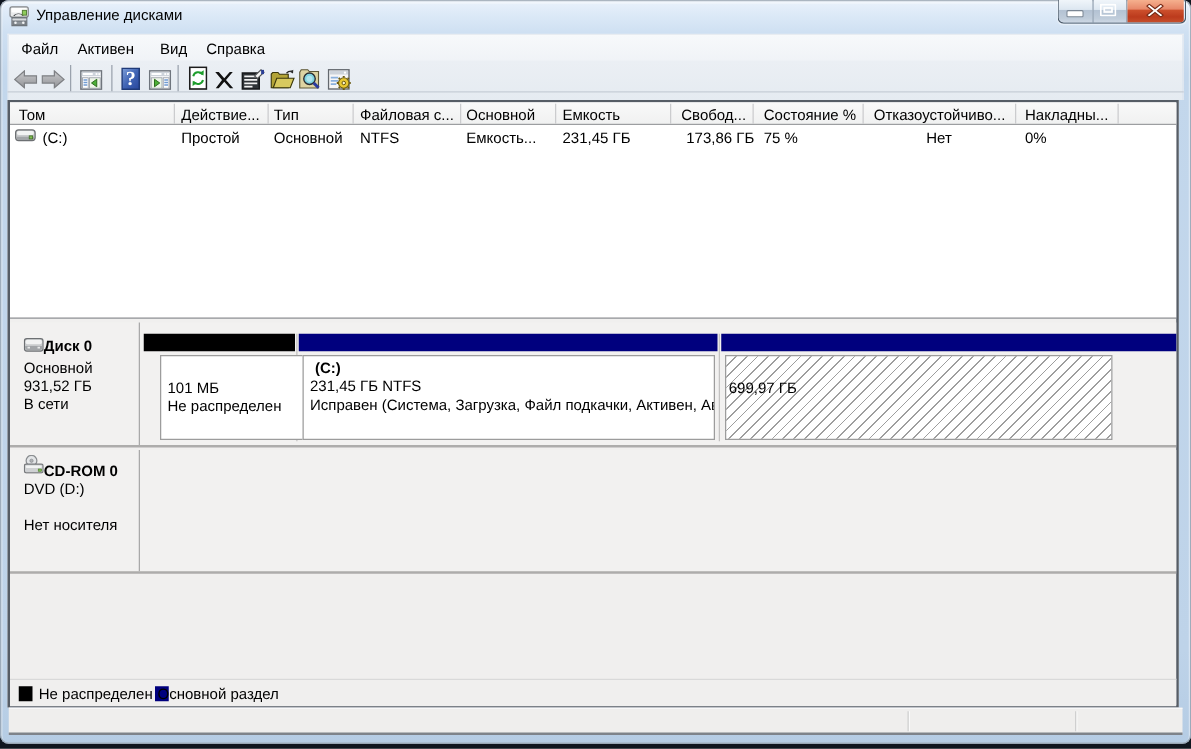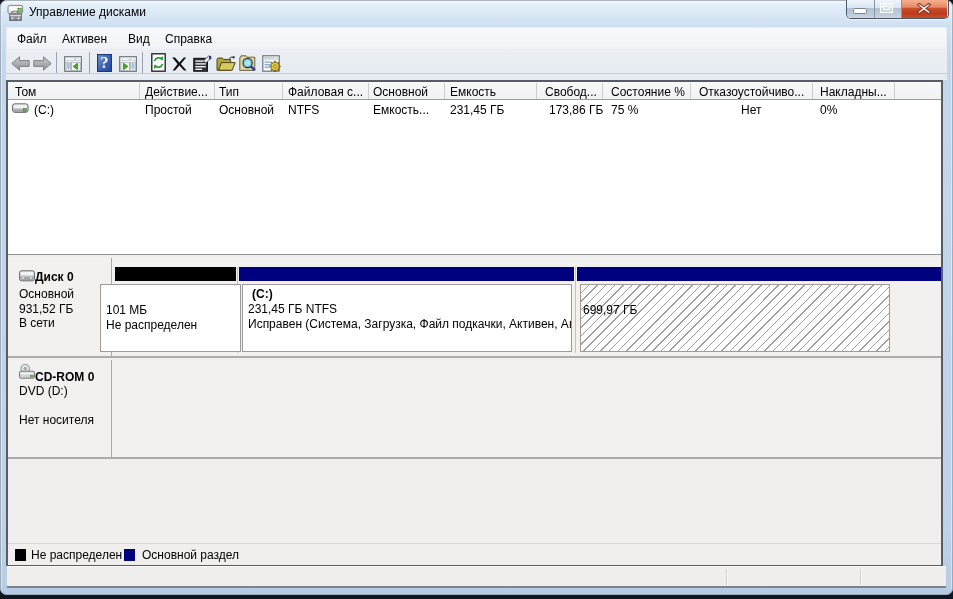--- a/index.html
+++ b/index.html
@@ -264,21 +264,21 @@
  </svg>
  <div class="t b" style="left:35px;top:270px">Диск 0</div>
  <div class="t" style="left:19px;top:286.5px">Основной</div>
  <div class="t" style="left:19px;top:301.5px">931,52 ГБ</div>
  <div class="t" style="left:19px;top:316px">В сети</div>
  <div style="position:absolute;left:237px;top:267px;width:1px;height:86px;background:#c3c2c1"></div>
  <div style="position:absolute;left:575px;top:267px;width:1px;height:86px;background:#c3c2c1"></div>
  <div class="strip" style="left:115px;width:121px;background:#000"></div>
  <div class="strip" style="left:239px;width:335px;background:#00007e"></div>
  <div class="strip" style="left:577px;width:364px;background:#00007e"></div>
- <div class="gbox" style="left:100px;width:141px">
+ <div class="gbox" style="left:128px;width:141px">
   <div class="t gl" style="left:5px;top:18px">101 МБ<br>Не распределен</div>
  </div>
  <div class="gbox" style="left:242px;width:330px">
   <div class="t b gl" style="left:9px;top:1.5px">(C:)</div>
   <div class="t gl" style="left:5px;top:17px">231,45 ГБ NTFS<br>Исправен (Система, Загрузка, Файл подкачки, Активен, Ав</div>
  </div>
  <div class="gbox" id="hatch" style="left:580px;width:310px">
   <div class="t gl" style="left:2px;top:18px">699,97 ГБ</div>
  </div>
  <div class="rowline" style="top:356px"></div>
@@ -294,17 +294,17 @@
  <div class="t b" style="left:35px;top:369.5px">CD-ROM 0</div>
  <div class="t" style="left:19px;top:383.5px">DVD (D:)</div>
  <div class="t" style="left:19px;top:412.5px">Нет носителя</div>
  <div class="rowline" style="top:457px"></div>
 </div>
 
 <div id="legend"></div>
 <div class="sq" style="left:15px;background:#000"></div>
 <div class="t" style="left:31px;top:548px">Не распределен</div>
 <div class="sq" style="left:124px;background:#00007e"></div>
-<div class="t" style="left:142px;top:548px">Основной раздел</div>
+<div class="t" style="left:126px;top:548px">Основной раздел</div>
 
 <div id="status"></div>
 <div class="ssep" style="left:726px"></div>
 <div class="ssep" style="left:860px"></div>
 </div>
 </body></html>

